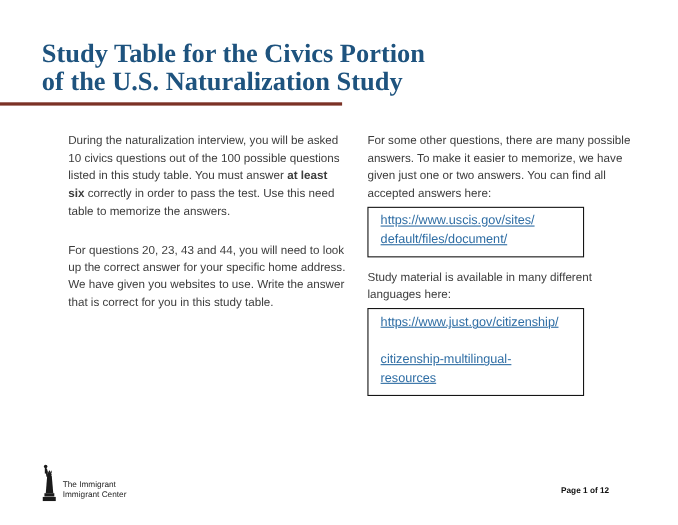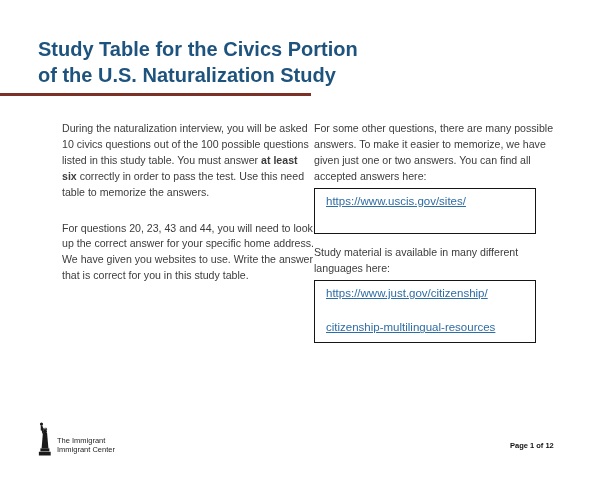--- a/index.html
+++ b/index.html
@@ -9,34 +9,34 @@
     font-family: "Liberation Sans", sans-serif;
   }
   .page { position: absolute; inset: 0; background: #ffffff; }
 
   .hdr { position: absolute; top: 13px; left: 0; width: 100%; height: 12px;
          font-size: 8.5px; font-weight: 600; color: #2e2e2e; }
   .hdr .org  { position: absolute; left: 400px; top: 0; }
   .hdr .date { position: absolute; left: 525px; top: 0; }
 
   .title { position: absolute; left: 38px; top: 36px; margin: 0;
-           font-size: 20px; line-height: 26px; font-weight: 600;
-           color: #1e537e; }
+           font-size: 24px; line-height: 26px; font-weight: 600;
+           color: #1e537e; font-family: Liberation Serif, serif; }
   .rule  { position: absolute; left: 0; top: 93px; width: 311px; height: 3px;
            background: #7b3125; }
 
   .col { position: absolute; top: 121px; font-size: 10.6px; line-height: 15.9px;
          color: #3c3c3c; }
   .col p { margin: 0; }
   .left-col  { left: 62px;  width: 252px; }
-  .right-col { left: 314px; width: 252px; }
+  .right-col { left: 334px; width: 252px; }
   .left-col .p1 { margin-bottom: 20px; }
   .b { font-weight: 700; }
 
-  .linkbox { border: 1.5px solid #151515; width: 222px; box-sizing: border-box;
+  .linkbox { border: 1.5px solid #151515; width: 197px; box-sizing: border-box;
              padding: 4px 16px 6px 11px; background: #ffffff; }
   .linkbox-1 { margin: 3px 0 11px 0; }
   .linkbox-2 { margin: 4px 0 0 0; }
   .linkbox a { color: #2e6da4; text-decoration: underline; cursor: pointer;
                font-size: 11.5px; line-height: 17px; display: inline-block; }
   .right-col .p2 { margin-top: 0; }
 
   .footer-logo { position: absolute; left: 37px; top: 421px;
                  display: flex; align-items: flex-end; }
   .logo-text { font-size: 7.5px; font-weight: 400; color: #1f1f1f;
@@ -55,21 +55,21 @@
 
   <div class="col left-col">
     <p class="p1"><span>During the naturalization interview, you will be asked 10 civics questions out of the 100 possible questions listed in this study table. You must answer </span><span class="b">at least six</span><span> correctly in order to pass the test. Use this need table to memorize the answers.</span></p>
     <p class="p2">For questions 20, 23, 43 and 44, you will need to look up the correct answer for your specific home address. We have given you websites to use. Write the answer that is correct for you in this study table.</p>
   </div>
 
   <div class="col right-col">
     <p class="p1">For some other questions, there are many possible answers. To make it easier to memorize, we have given just one or two answers. You can find all accepted answers here:</p>
 
     <div class="linkbox linkbox-1">
-      <a><span>https://www.uscis.gov/sites/</span><br><br></a>
+      <a><span>https://www.uscis.gov/sites/</span><br><span>default/files/document/</span><br></a>
     </div>
 
     <p class="p2">Study material is available in many different languages here:</p>
 
     <div class="linkbox linkbox-2">
       <a><span>https://www.just.gov/citizenship/</span><br><br><span>citizenship-multilingual-resources</span></a>
     </div>
   </div>
 
   <div class="footer-logo">

